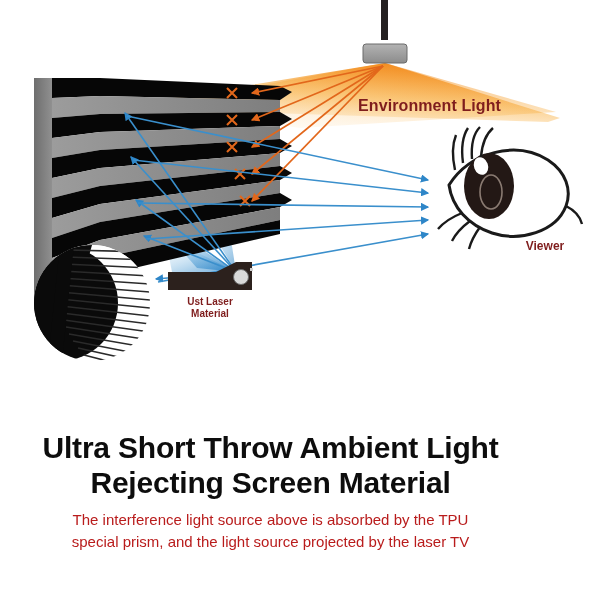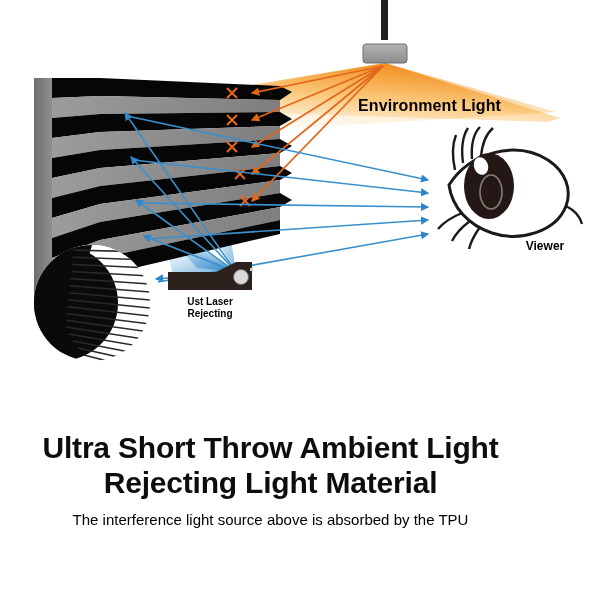--- a/index.html
+++ b/index.html
@@ -8,38 +8,38 @@
     background:#ffffff;
     font-family:"Liberation Sans", sans-serif;
     color:#111111;
     overflow:hidden;
   }
   #page{position:relative;width:600px;height:600px;}
   #diagram{position:absolute;left:0;top:0;width:600px;height:420px;}
   .lbl{
     position:absolute;
     font-weight:bold;
-    color:#000000;
+    color:#7f1d1d;
     text-align:center;
     line-height:1.15;
     white-space:nowrap;
   }
   #lbl-env{left:358px;top:97px;font-size:16px;letter-spacing:.1px;}
   #lbl-viewer{left:498px;top:240px;font-size:12px;width:94px;}
   #lbl-proj{left:150px;top:296px;font-size:10px;width:120px;white-space:normal;}
   #caption{
     position:absolute;left:0;top:430px;width:541px;text-align:center;
   }
   #title{
     font-size:30px;font-weight:bold;line-height:1.17;
     letter-spacing:-0.2px;color:#0d0d0d;margin:0 14px;
   }
   #subtitle{
     margin:9px 58px 0 58px;
-    font-size:15px;line-height:1.45;font-weight:normal;color:#000000;
+    font-size:15px;line-height:1.45;font-weight:normal;color:#b91c1c;
   }
 </style>
 </head>
 <body>
 
 <div id="page">
 
   <svg id="diagram" viewBox="0 0 600 420">
     <defs>
       <linearGradient id="glowAmber" x1="0.62" y1="0" x2="0.05" y2="1">
@@ -205,26 +205,27 @@
       </g>
     </g>
   </svg>
 
   <div class="lbl" id="lbl-env">Environment Light</div>
 
   <div class="lbl" id="lbl-viewer">Viewer</div>
 
   <div class="lbl" id="lbl-proj">
     <span>Ust Laser</span><br>
-    <span>Rejecting</span>
+    <span>Material</span>
   </div>
 
   <div id="caption">
     <div id="title">
       <div>Ultra Short Throw Ambient Light</div>
-      <div>Rejecting Light Material</div>
+      <div>Rejecting Screen Material</div>
     </div>
     <div id="subtitle">
       <div>The interference light source above is absorbed by the TPU</div>
+      <div>special prism, and the light source projected by the laser TV</div>
     </div>
   </div>
 
 </div>
 
 </body></html>

